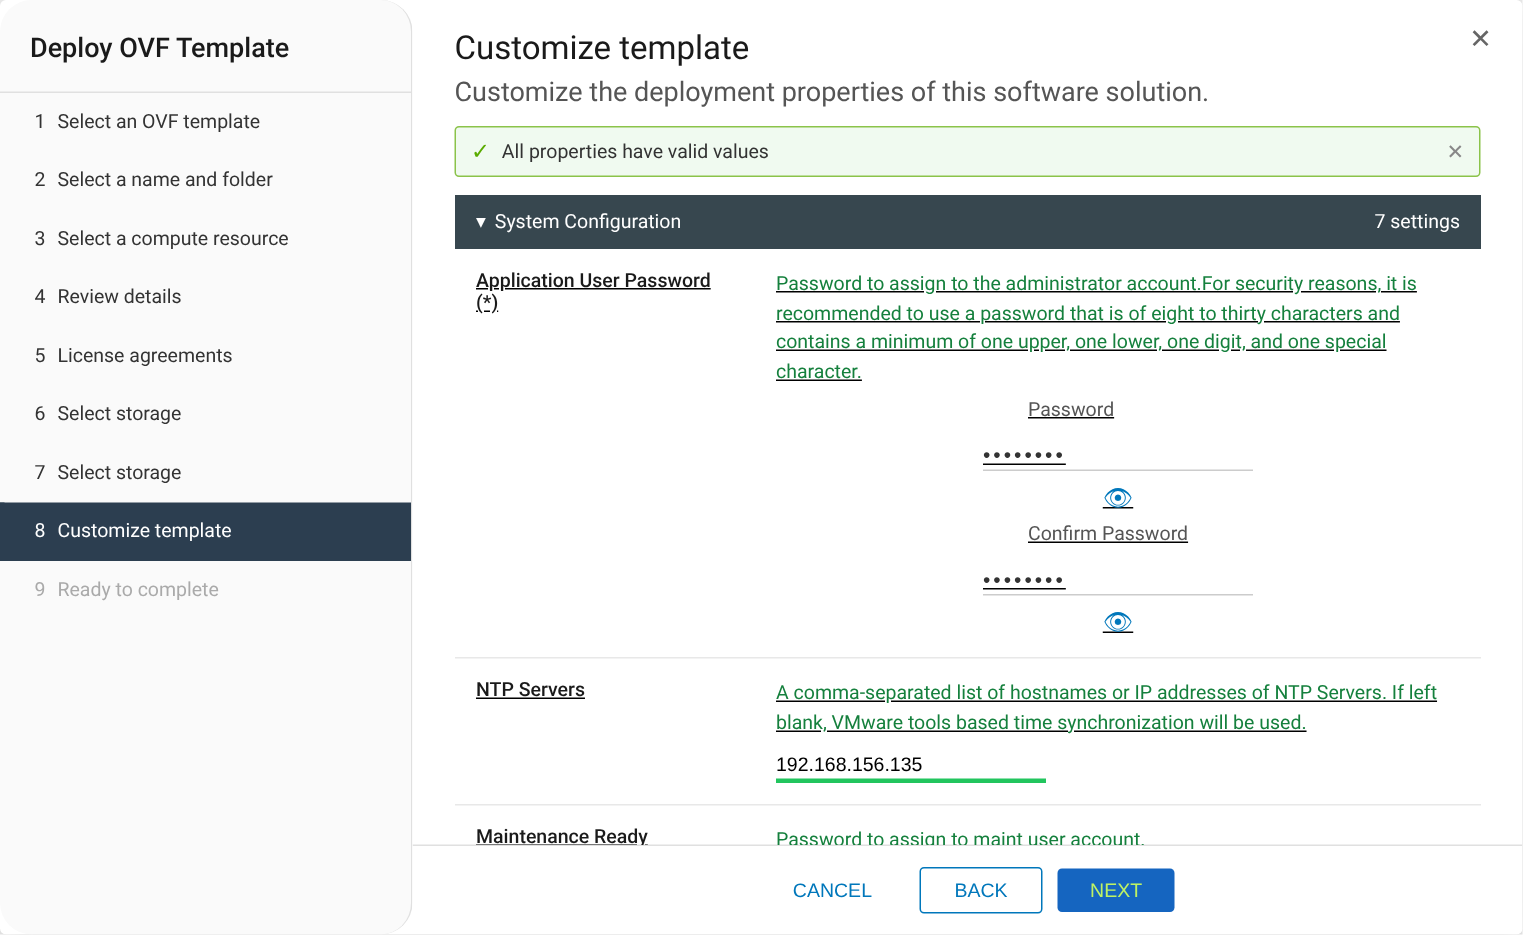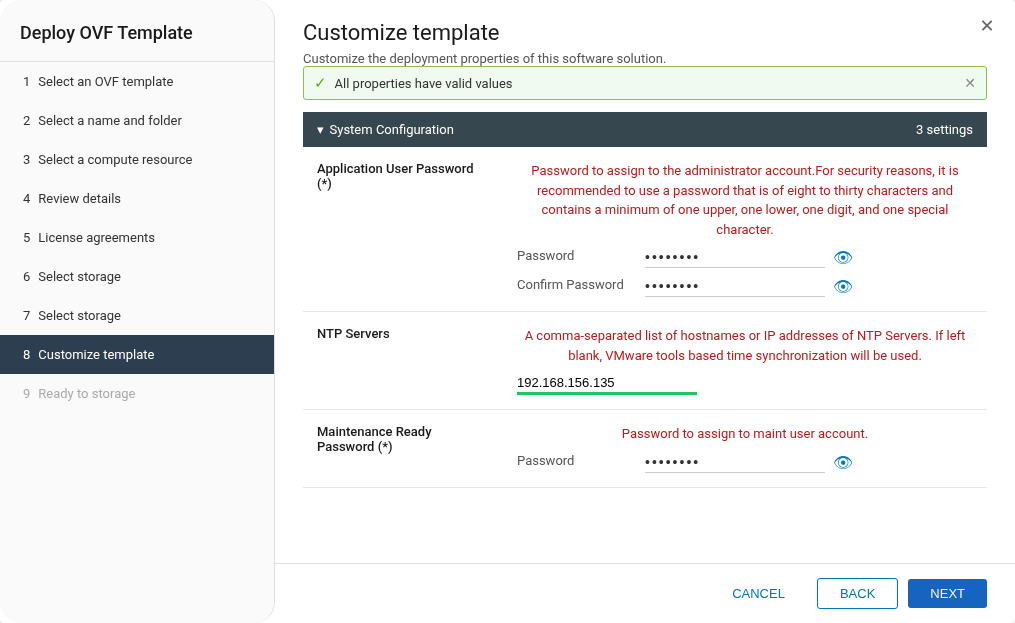--- a/index.html
+++ b/index.html
@@ -74,22 +74,23 @@
       border-bottom: none;
       flex-shrink: 0;
     }
     .main-title {
       font-size: 22px;
       font-weight: 400;
       color: #1a1a1a;
       margin-bottom: 6px;
     }
     .main-subtitle {
-      font-size: 13px;
+      font-size: 18px;
       color: #555;
+      margin-bottom: 12px;
     }
     .close-btn {
       position: absolute;
       top: 14px;
       right: 16px;
       width: 24px;
       height: 24px;
       cursor: pointer;
       display: flex;
       align-items: center;
@@ -141,46 +142,46 @@
     .config-table thead tr {
       background: #37474f;
       color: #fff;
     }
     .config-table thead th {
       padding: 10px 14px;
       text-align: left;
       font-weight: 400;
       font-size: 13px;
     }
-    .config-table tbody tr { border-bottom: 1px solid #e8e8e8; }
+    .config-table tbody tr { border-bottom: 1px solid #e8e8e8; text-decoration: underline; }
     .config-table tbody td {
       padding: 14px 14px;
       vertical-align: top;
       font-size: 13px;
     }
     .field-name {
       color: #1a1a1a;
       font-weight: 500;
       width: 200px;
     }
     .field-desc {
-      color: #b91c1c;
+      color: #15803d;
       line-height: 1.5;
-      text-align: center;
     }
     .field-label {
       color: #555;
       margin-bottom: 4px;
       font-size: 13px;
     }
     .field-input-row {
       display: flex;
       align-items: center;
       gap: 8px;
       margin-top: 8px;
+      flex-direction: column;
     }
     .password-input {
       border: none;
       border-bottom: 1px solid #ccc;
       width: 180px;
       font-size: 14px;
       letter-spacing: 2px;
       color: #333;
       padding: 2px 0;
       background: transparent;
@@ -198,21 +199,21 @@
       font-size: 13px;
       color: #000000;
       padding: 2px 0;
       background: transparent;
       outline: none;
     }
 
     
     .footer {
       display: flex;
-      justify-content: flex-end;
+      justify-content: center;
       align-items: center;
       padding: 14px 28px;
       border-top: 1px solid #e0e0e0;
       gap: 10px;
       flex-shrink: 0;
     }
     .btn {
       padding: 7px 22px;
       font-size: 13px;
       border-radius: 3px;
@@ -225,21 +226,21 @@
       color: #0077bb;
       border: none;
     }
     .btn-back {
       background: #fff;
       color: #0077bb;
       border: 1px solid #0077bb;
     }
     .btn-next {
       background: #1565c0;
-      color: #fef9c3;
+      color: #bef264;
     }
   </style>
 </head>
 <body>
 
 <div class="dialog">
 
   <div class="sidebar">
     <div class="sidebar-title">Deploy OVF Template</div>
 
@@ -271,21 +272,21 @@
         <div class="sidebar-item completed">
           <span class="step-num">7</span>
           <span>Select storage</span>
         </div>
         <div class="sidebar-item active">
           <span class="step-num">8</span>
           <span>Customize template</span>
         </div>
         <div class="sidebar-item disabled">
           <span class="step-num">9</span>
-          <span>Ready to storage</span>
+          <span>Ready to complete</span>
         </div>
       </div>
   </div>
 
   <div class="main">
     <button class="close-btn">✕</button>
 
     <div class="main-header">
       <div class="main-title">Customize template</div>
       <div class="main-subtitle">Customize the deployment properties of this software solution.</div>
@@ -300,21 +301,21 @@
     <div class="table-container">
       <table class="config-table">
         <thead>
           <tr>
             <th colspan="2">
               <div style="display:flex; justify-content:space-between; align-items:center;">
                 <span style="display:flex;align-items:center;gap:6px;cursor:pointer;">
                   <span>▾</span>
                   <span>System Configuration</span>
                 </span>
-                <span>3 settings</span>
+                <span>7 settings</span>
               </div>
             </th>
           </tr>
         </thead>
         <tbody id="fields-tbody">
         <tr>
               <td class="field-name">Application User Password (*)</td>
               <td>
                 <div class="field-desc">Password to assign to the administrator account.For security reasons, it is recommended to use a password that is of eight to thirty characters and contains a minimum of one upper, one lower, one digit, and one special character.</div>
                 <div class="field-input-row">

